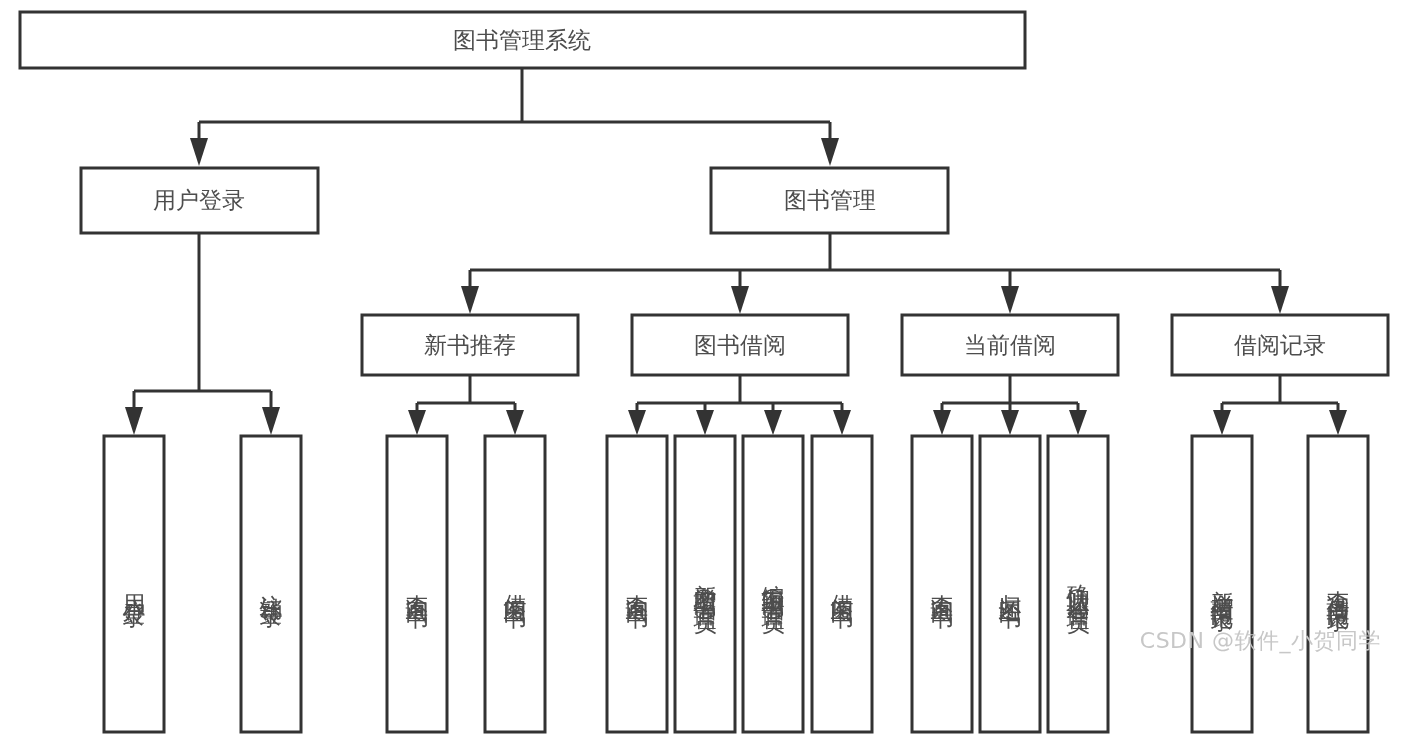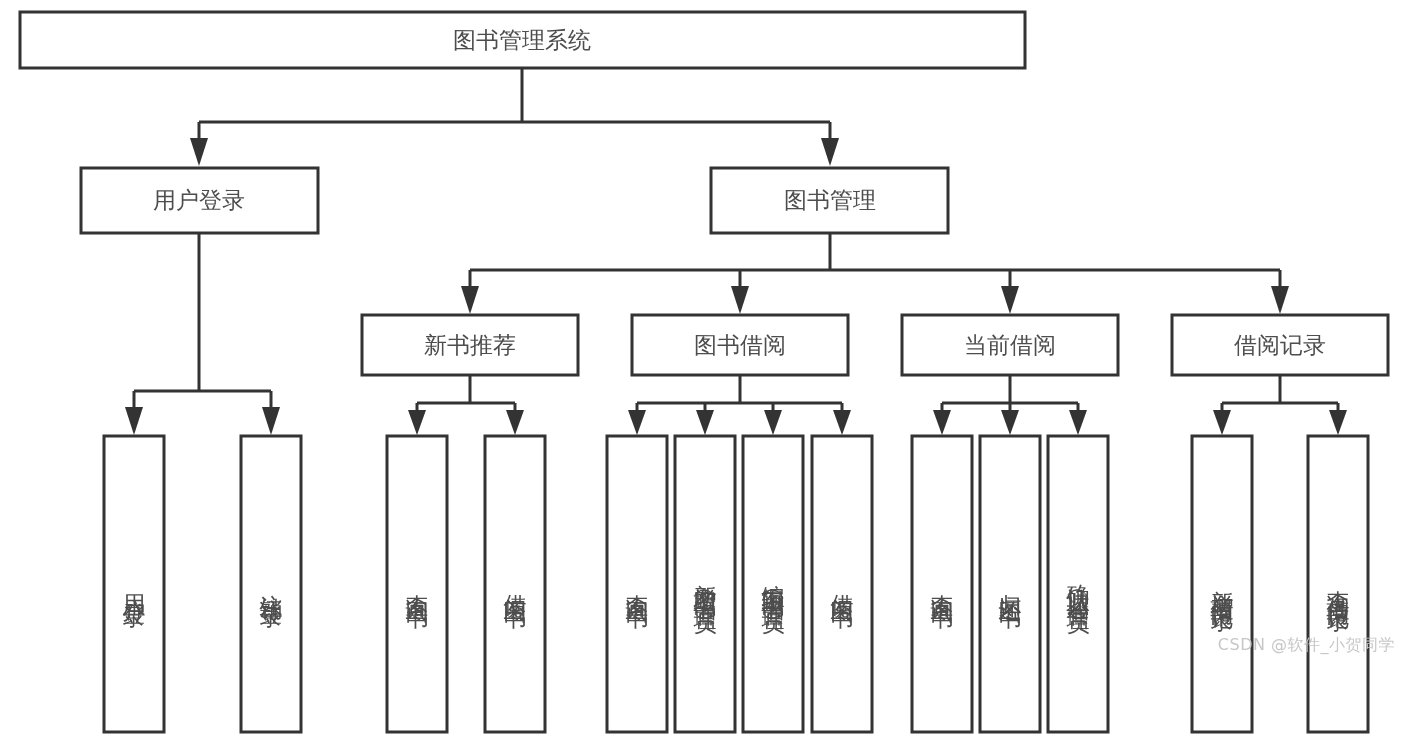--- a/index.html
+++ b/index.html
@@ -62,25 +62,25 @@
     letter-spacing: 4px;
     text-align: center;
     display: flex;
     align-items: center;
     justify-content: center;
     pointer-events: none;
     user-select: none;
   }
   .watermark {
     position: absolute;
-    right: 10px;
+    right: 24px;
     bottom: 6px;
     color: #c7c7c7;
     font-family: "DejaVu Sans", "Liberation Sans", sans-serif;
-    font-size: 16px;
+    font-size: 22px;
     letter-spacing: 0.5px;
     white-space: nowrap;
   }
 </style>
 </head>
 <body>
 
 <div id="diagram-root">
 
   <svg class="diagram-canvas" viewBox="0 0 1405 747" xmlns="http://www.w3.org/2000/svg">

